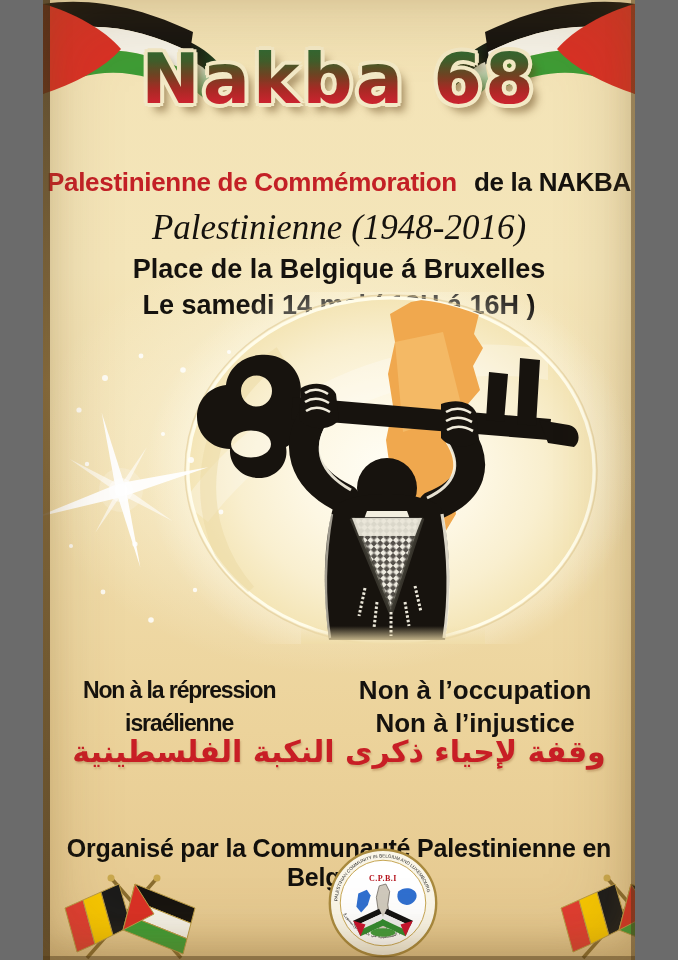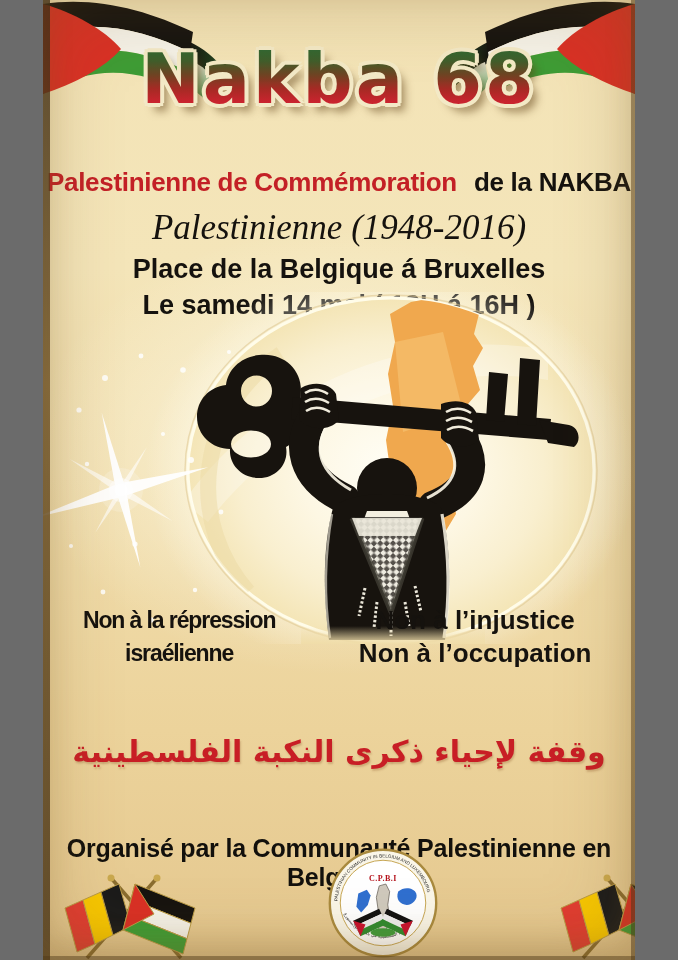--- a/index.html
+++ b/index.html
@@ -35,21 +35,21 @@
 
   .sub1{top:141px;font-size:26px;font-weight:bold;color:#15120e;letter-spacing:-0.3px;}
   .sub1 .red{color:#c32026;}
   .sub1 .black{margin-left:17px;}
   .sub2{top:173px;font-family:"Liberation Serif","DejaVu Serif",serif;font-style:italic;font-size:35px;color:#15120e;}
   .sub3{top:227px;font-size:27px;font-weight:bold;color:#15120e;}
   .sub4{top:263px;font-size:27px;font-weight:bold;color:#15120e;}
 
   .hero{position:absolute;top:292px;left:0;}
 
-  .slogans{position:absolute;top:604px;left:0;right:0;display:flex;}
+  .slogans{position:absolute;top:674px;left:0;right:0;display:flex;}
   .col{font-weight:bold;color:#15120e;text-align:center;line-height:33px;}
   .col-left{width:46%;}
   .col-right{width:54%;}
   .slog-cond{font-size:23px;letter-spacing:-1.1px;}
   .slog{font-size:26px;}
 
   .arabic-red{top:704px;direction:rtl;color:#c81e25;font-size:30px;font-weight:bold;
     font-family:"DejaVu Sans",sans-serif;text-shadow:1px 2px 2px rgba(120,60,20,.25);}
   .arabic-black{top:767px;direction:rtl;color:#17120c;font-size:25px;font-weight:bold;
     font-family:"DejaVu Sans",sans-serif;}
@@ -213,22 +213,22 @@
       </g>
       <rect x="258" y="334" width="184" height="18" fill="url(#fadeB)"></rect>
     </g>
   </svg>
 
   <div class="slogans">
     <div class="col col-left">
       <div class="slog-cond">Non à la répression israélienne</div>
     </div>
     <div class="col col-right">
+      <div class="slog">Non à l’occupation</div>
       <div class="slog">Non à l’injustice</div>
-      <div class="slog">Non à l’occupation</div>
     </div>
   </div>
 
   <p class="abs arabic-red">وقفة لإحياء ذكرى النكبة الفلسطينية</p>
   <p class="abs organizer">Organisé par la Communauté Palestinienne en Belgique</p>
 
   <svg class="pin-left" width="150" height="95" viewBox="0 0 150 95">
     <g stroke="#8a6d2f" stroke-width="3.5">
       <line x1="28" y1="90" x2="98" y2="10"></line>
         <line x1="122" y1="90" x2="52" y2="10"></line>

